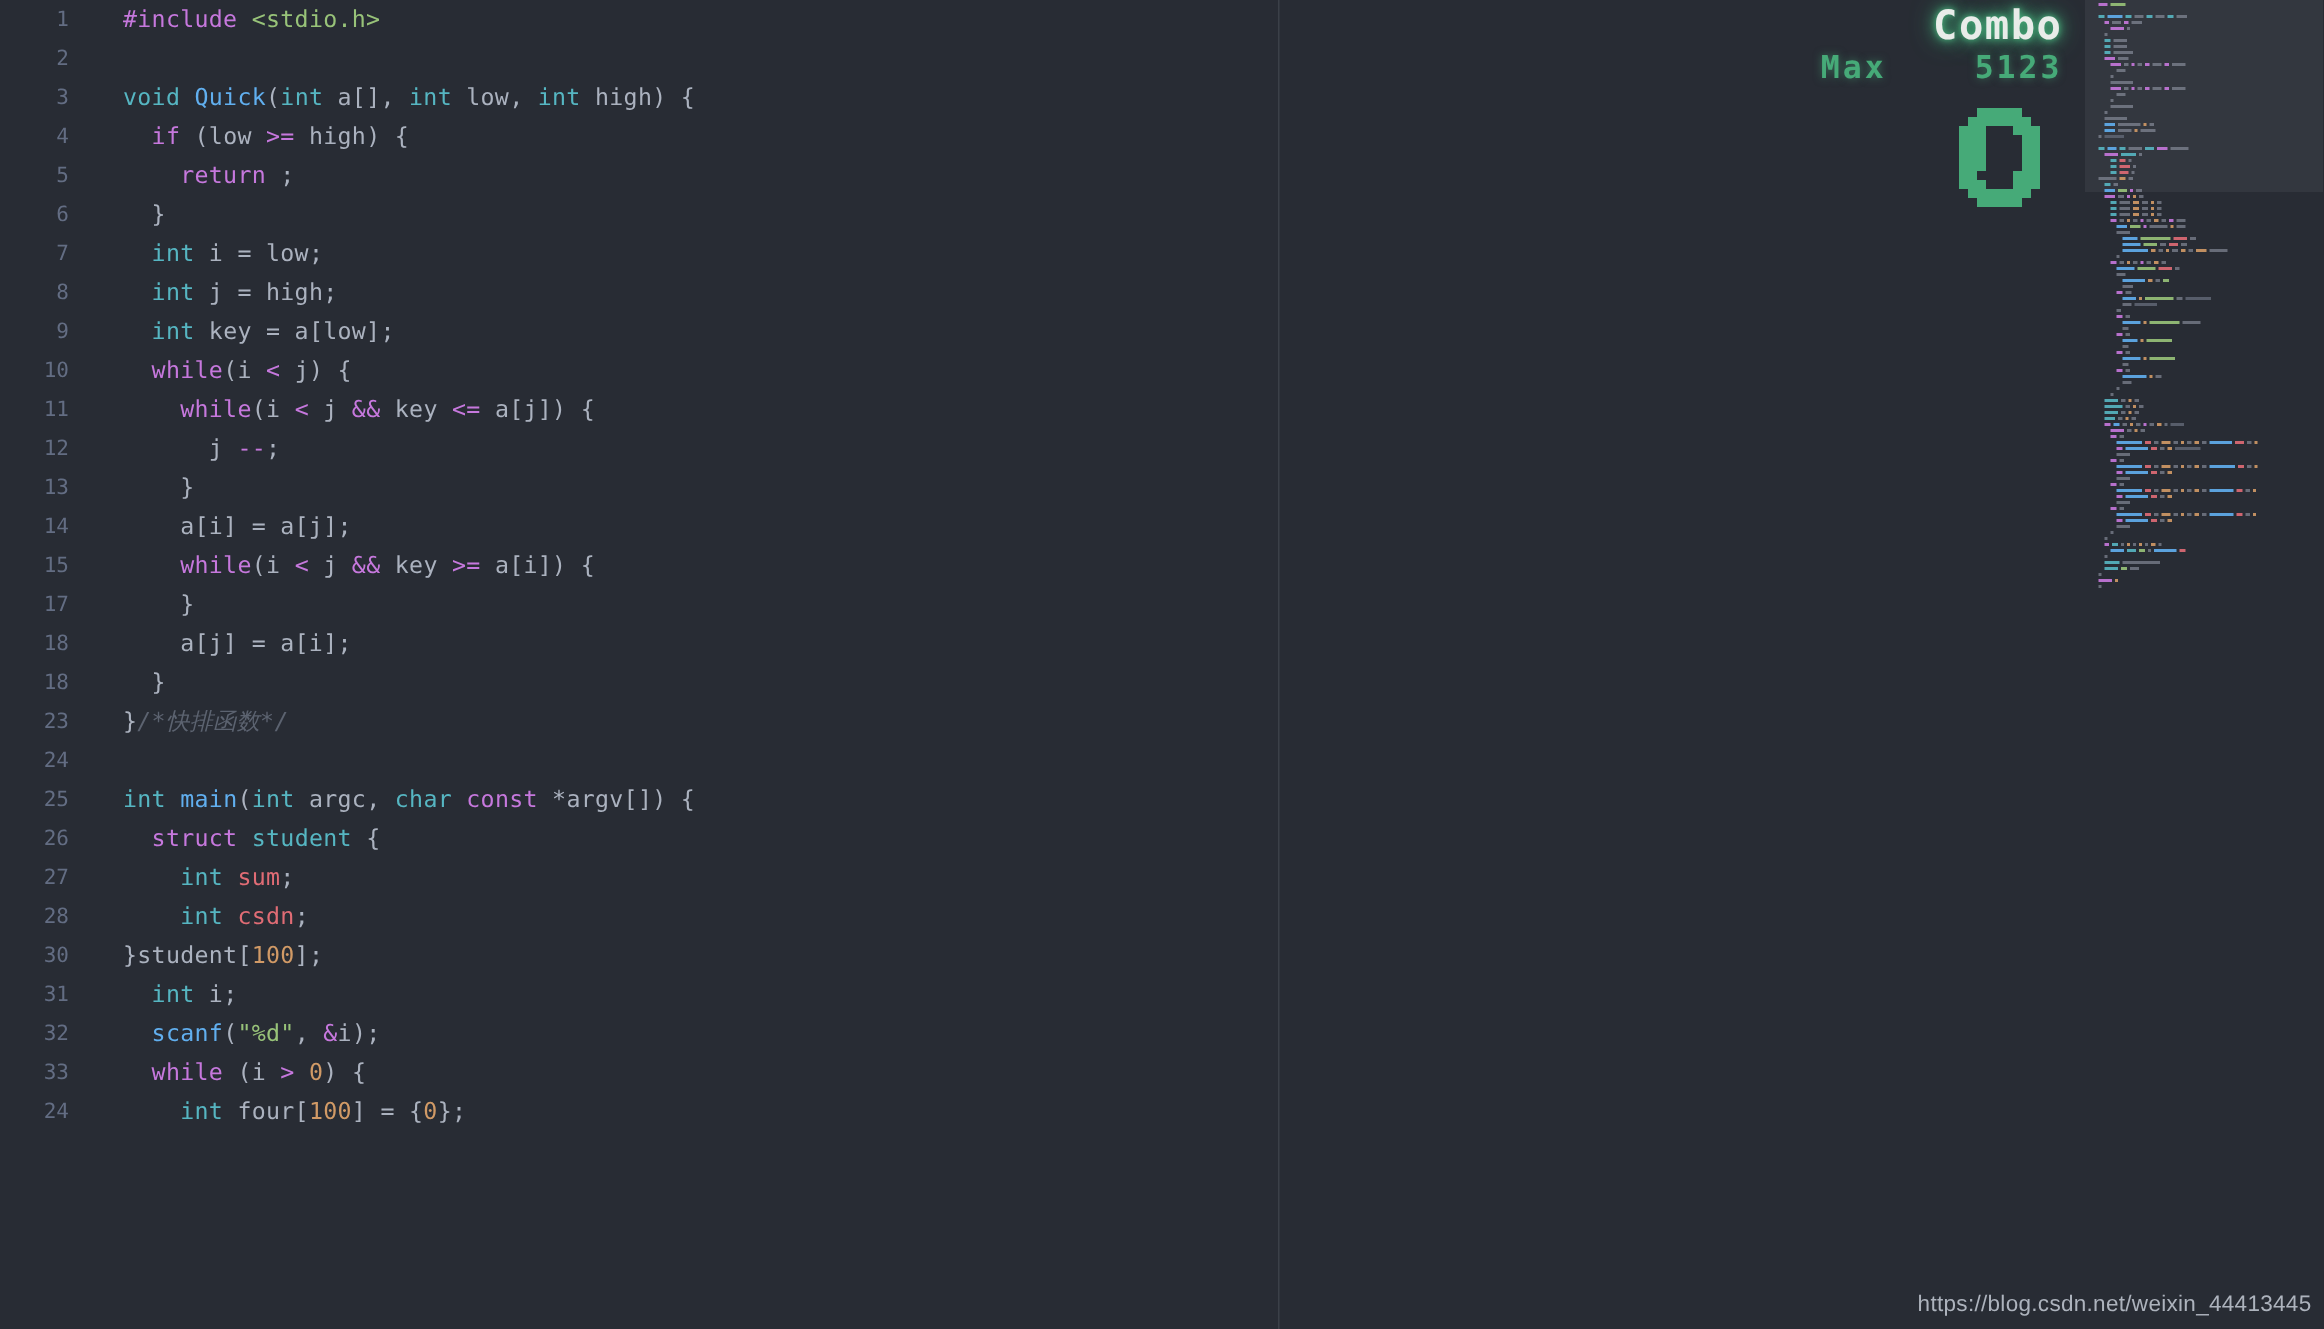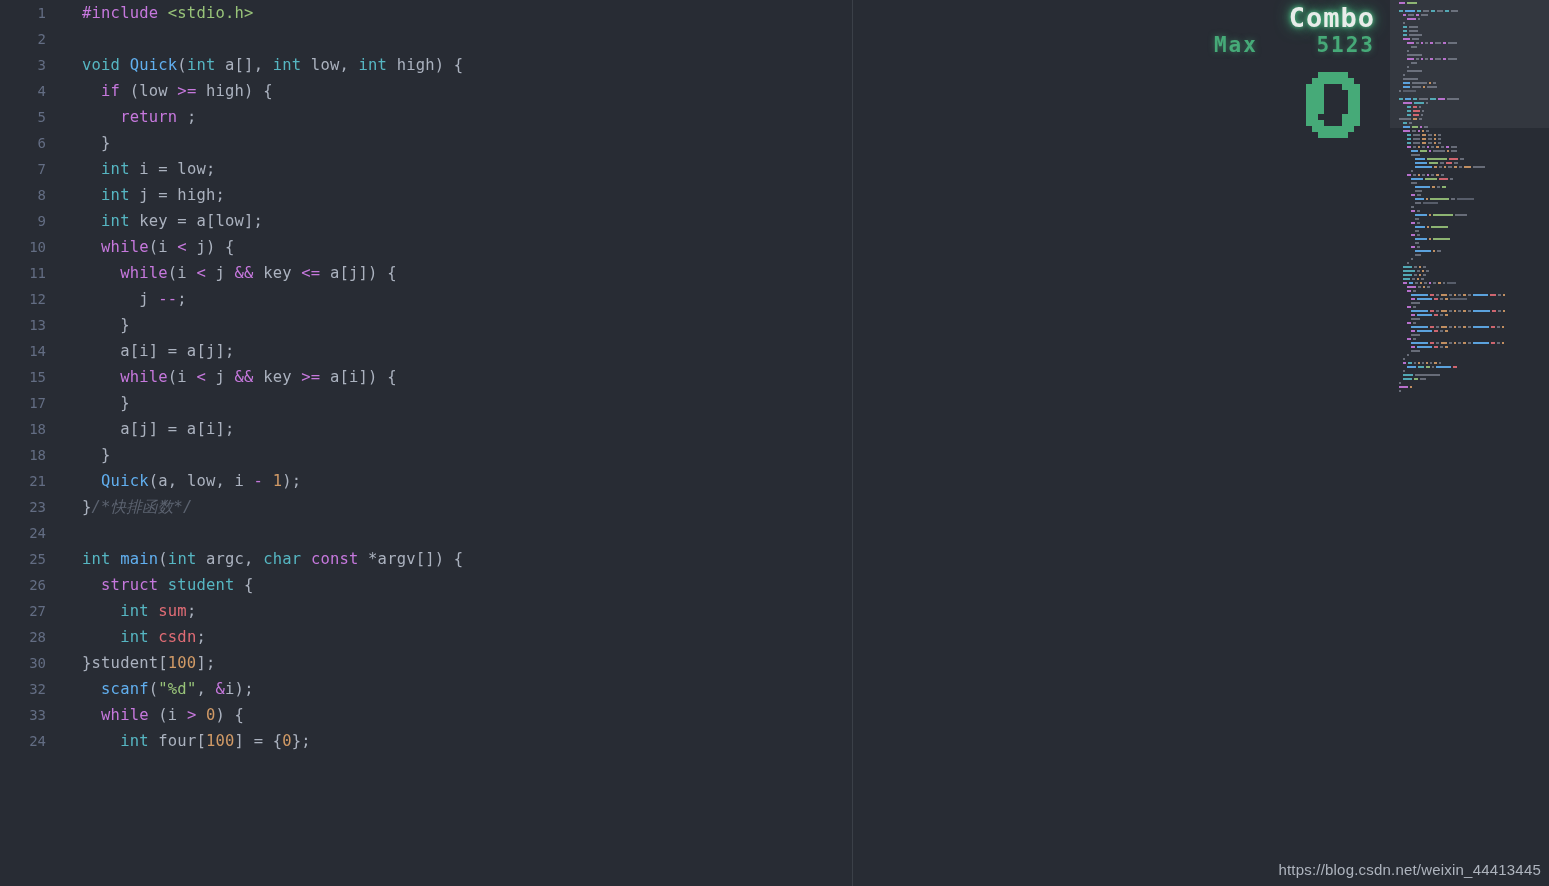--- a/index.html
+++ b/index.html
@@ -168,28 +168,28 @@
         <div class="code-line"><span class="ln">9</span><span class="lt"><span class="t-def">  </span><span class="t-type">int</span><span class="t-def"> key = a[low];</span></span></div>
         <div class="code-line"><span class="ln">10</span><span class="lt"><span class="t-def">  </span><span class="t-kw">while</span><span class="t-def">(i </span><span class="t-op">&lt;</span><span class="t-def"> j) {</span></span></div>
         <div class="code-line"><span class="ln">11</span><span class="lt"><span class="t-def">    </span><span class="t-kw">while</span><span class="t-def">(i </span><span class="t-op">&lt;</span><span class="t-def"> j </span><span class="t-op">&amp;&amp;</span><span class="t-def"> key </span><span class="t-op">&lt;=</span><span class="t-def"> a[j]) {</span></span></div>
         <div class="code-line"><span class="ln">12</span><span class="lt"><span class="t-def">      j </span><span class="t-op">--</span><span class="t-def">;</span></span></div>
         <div class="code-line"><span class="ln">13</span><span class="lt"><span class="t-def">    }</span></span></div>
         <div class="code-line"><span class="ln">14</span><span class="lt"><span class="t-def">    a[i] = a[j];</span></span></div>
         <div class="code-line"><span class="ln">15</span><span class="lt"><span class="t-def">    </span><span class="t-kw">while</span><span class="t-def">(i </span><span class="t-op">&lt;</span><span class="t-def"> j </span><span class="t-op">&amp;&amp;</span><span class="t-def"> key </span><span class="t-op">&gt;=</span><span class="t-def"> a[i]) {</span></span></div>
         <div class="code-line"><span class="ln">17</span><span class="lt"><span class="t-def">    }</span></span></div>
         <div class="code-line"><span class="ln">18</span><span class="lt"><span class="t-def">    a[j] = a[i];</span></span></div>
         <div class="code-line"><span class="ln">18</span><span class="lt"><span class="t-def">  }</span></span></div>
-        <div class="code-line"><span class="ln">21</span><span class="lt"><span class="t-def">  </span><span class="t-fn">Quick</span><span class="t-def">(a, low, i </span><span class="t-op">-</span><span class="t-def"> </span><span class="t-num">1</span><span class="t-def">);</span></span></div>
         <div class="code-line"><span class="ln">23</span><span class="lt"><span class="t-def">}</span><span class="t-cmt">/*快排函数*/</span></span></div>
         <div class="code-line"><span class="ln">24</span><span class="lt"></span></div>
         <div class="code-line"><span class="ln">25</span><span class="lt"><span class="t-type">int</span><span class="t-def"> </span><span class="t-fn">main</span><span class="t-def">(</span><span class="t-type">int</span><span class="t-def"> argc, </span><span class="t-type">char</span><span class="t-def"> </span><span class="t-kw">const</span><span class="t-def"> *argv[]) {</span></span></div>
         <div class="code-line"><span class="ln">26</span><span class="lt"><span class="t-def">  </span><span class="t-kw">struct</span><span class="t-def"> </span><span class="t-type">student</span><span class="t-def"> {</span></span></div>
         <div class="code-line"><span class="ln">27</span><span class="lt"><span class="t-def">    </span><span class="t-type">int</span><span class="t-def"> </span><span class="t-prop">sum</span><span class="t-def">;</span></span></div>
         <div class="code-line"><span class="ln">28</span><span class="lt"><span class="t-def">    </span><span class="t-type">int</span><span class="t-def"> </span><span class="t-prop">csdn</span><span class="t-def">;</span></span></div>
         <div class="code-line"><span class="ln">30</span><span class="lt"><span class="t-def">}student[</span><span class="t-num">100</span><span class="t-def">];</span></span></div>
+        <div class="code-line"><span class="ln">31</span><span class="lt"><span class="t-def">  </span><span class="t-type">int</span><span class="t-def"> i;</span></span></div>
         <div class="code-line"><span class="ln">32</span><span class="lt"><span class="t-def">  </span><span class="t-fn">scanf</span><span class="t-def">(</span><span class="t-str">"%d"</span><span class="t-def">, </span><span class="t-op">&amp;</span><span class="t-def">i);</span></span></div>
         <div class="code-line"><span class="ln">33</span><span class="lt"><span class="t-def">  </span><span class="t-kw">while</span><span class="t-def"> (i </span><span class="t-op">&gt;</span><span class="t-def"> </span><span class="t-num">0</span><span class="t-def">) {</span></span></div>
         <div class="code-line"><span class="ln">24</span><span class="lt"><span class="t-def">    </span><span class="t-type">int</span><span class="t-def"> four[</span><span class="t-num">100</span><span class="t-def">] = {</span><span class="t-num">0</span><span class="t-def">};</span></span></div>
       </div>
   </div>
 
   <div id="combo-overlay">
     <div id="combo-title">Combo</div>
     <div id="combo-max">
       <span>Max</span>

